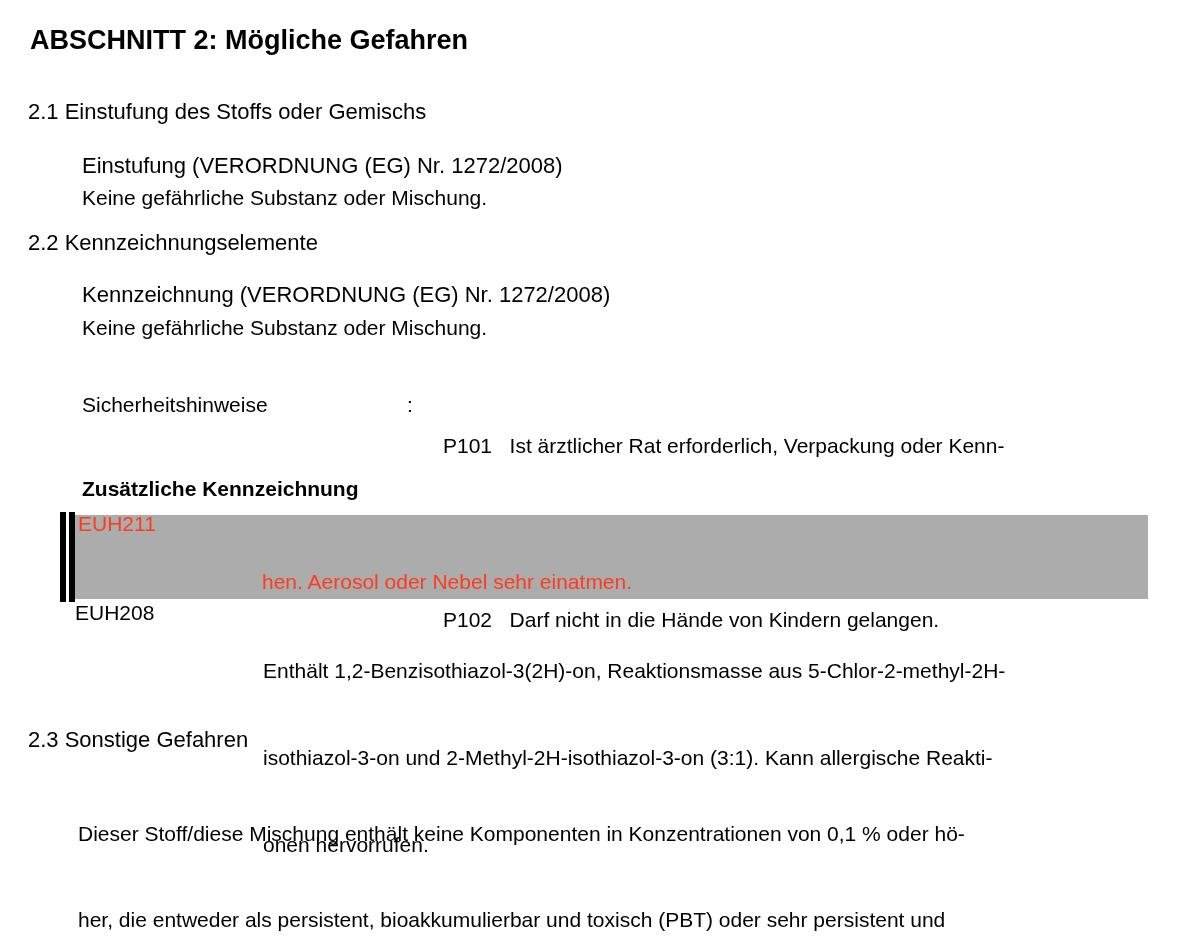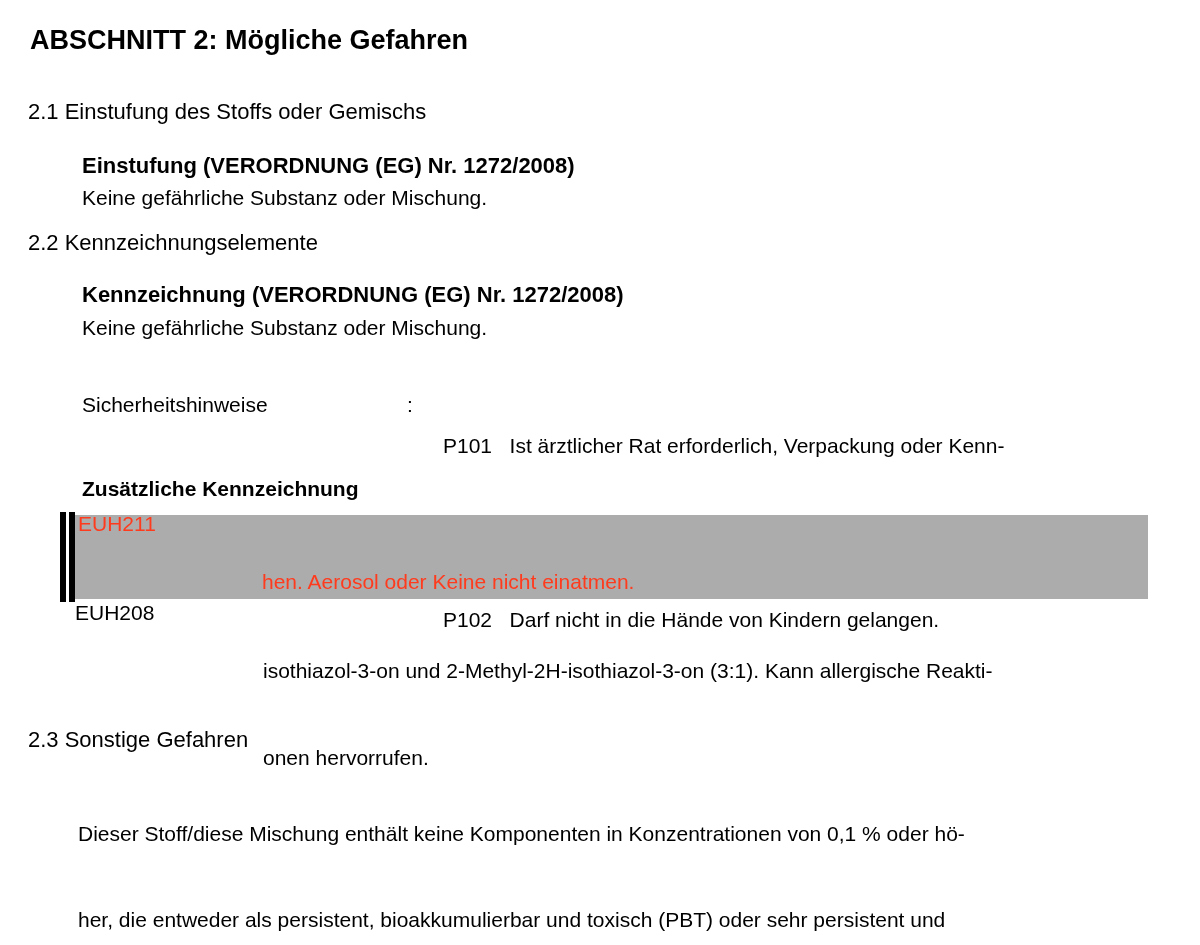--- a/index.html
+++ b/index.html
@@ -17,21 +17,21 @@
     background: #ffffff;
     font-family: "Liberation Sans", sans-serif;
     color: var(--ink);
     font-size: 21px;
     line-height: 29px;
     overflow: hidden;
   }
   .abs { position: absolute; white-space: pre-wrap; }
   .doc-title { font-size: 27px; font-weight: bold; line-height: 32px; }
   .sec-heading { font-size: 22px; font-weight: normal; line-height: 28px; }
-  .sub-heading { font-size: 22px; font-weight: bold; line-height: 28px; }
+  .sub-heading { font-size: 22px; font-weight: normal; line-height: 28px; }
   .body-text { font-size: 21px; line-height: 29px; }
   .minor-heading { font-size: 21px; font-weight: bold; line-height: 28px; }
   .line { white-space: pre-wrap; }
   .lines-29 .line { line-height: 29px; }
   .lines-28 .line { line-height: 28px; }
   .warn-text { color: var(--warn); }
   .highlight-block {
     position: absolute;
     background: var(--hl);
   }
@@ -71,26 +71,27 @@
 
   <div class="abs minor-heading" style="left:82px; top:475px;">Zusätzliche Kennzeichnung</div>
 
   <div class="rev-bar" style="left:60px; top:512px; width:6px; height:90px;"></div>
   <div class="rev-bar" style="left:69px; top:512px; width:6px; height:90px;"></div>
   <div class="highlight-block" style="left:75px; top:515px; width:1073px; height:84px;"></div>
 
   <div class="abs body-text warn-text" style="left:78px; top:509px;">EUH211</div>
 
   <div class="abs body-text warn-text lines-29" style="left:262px; top:509px;">
-    <div class="line">hen. Aerosol oder Keine nicht einatmen.</div>
+    <div class="line">hen. Aerosol oder Nebel sehr einatmen.</div>
   </div>
 
   <div class="abs body-text" style="left:75px; top:598px;">EUH208</div>
 
   <div class="abs body-text lines-29" style="left:263px; top:598px;">
+    <div class="line">Enthält 1,2-Benzisothiazol-3(2H)-on, Reaktionsmasse aus 5-Chlor-2-methyl-2H-</div>
     <div class="line">isothiazol-3-on und 2-Methyl-2H-isothiazol-3-on (3:1). Kann allergische Reakti-</div>
     <div class="line">onen hervorrufen.</div>
   </div>
 
   <div class="abs sec-heading" style="left:28px; top:726px;">2.3 Sonstige Gefahren</div>
 
   <div class="abs body-text lines-28" style="left:78px; top:762px;">
     <div class="line">Dieser Stoff/diese Mischung enthält keine Komponenten in Konzentrationen von 0,1 % oder hö-</div>
     <div class="line">her, die entweder als persistent, bioakkumulierbar und toxisch (PBT) oder sehr persistent und</div>
     

